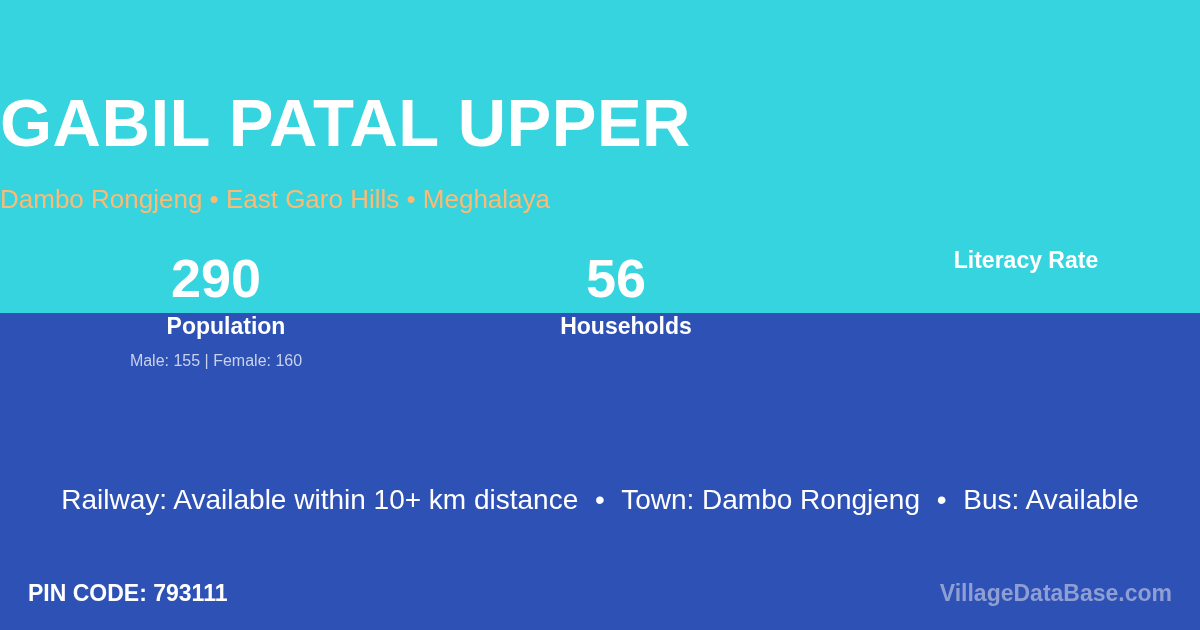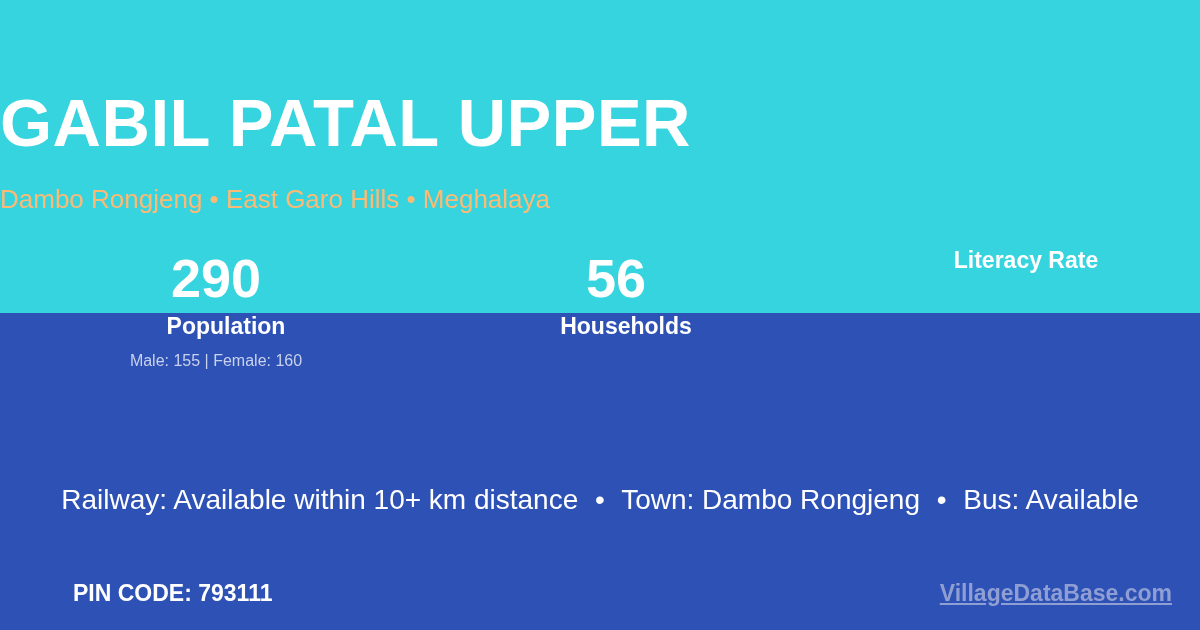--- a/index.html
+++ b/index.html
@@ -109,32 +109,30 @@
   }
   .pin-code {
     position: absolute;
     left: 28px;
     bottom: 22px;
     color: #ffffff;
     font-size: 23px;
     font-weight: bold;
     line-height: 30px;
     white-space: nowrap;
-    margin-left: 45px;
   }
   .brand {
     position: absolute;
     right: 28px;
     bottom: 22px;
     color: #8f9fd4;
     font-size: 23px;
     font-weight: bold;
     line-height: 30px;
     white-space: nowrap;
-    text-decoration: underline;
   }
 </style>
 </head>
 <body>
 
 <div class="card">
 
   <div class="top-band"></div>
 
   <div class="village-title">GABIL PATAL UPPER</div>

